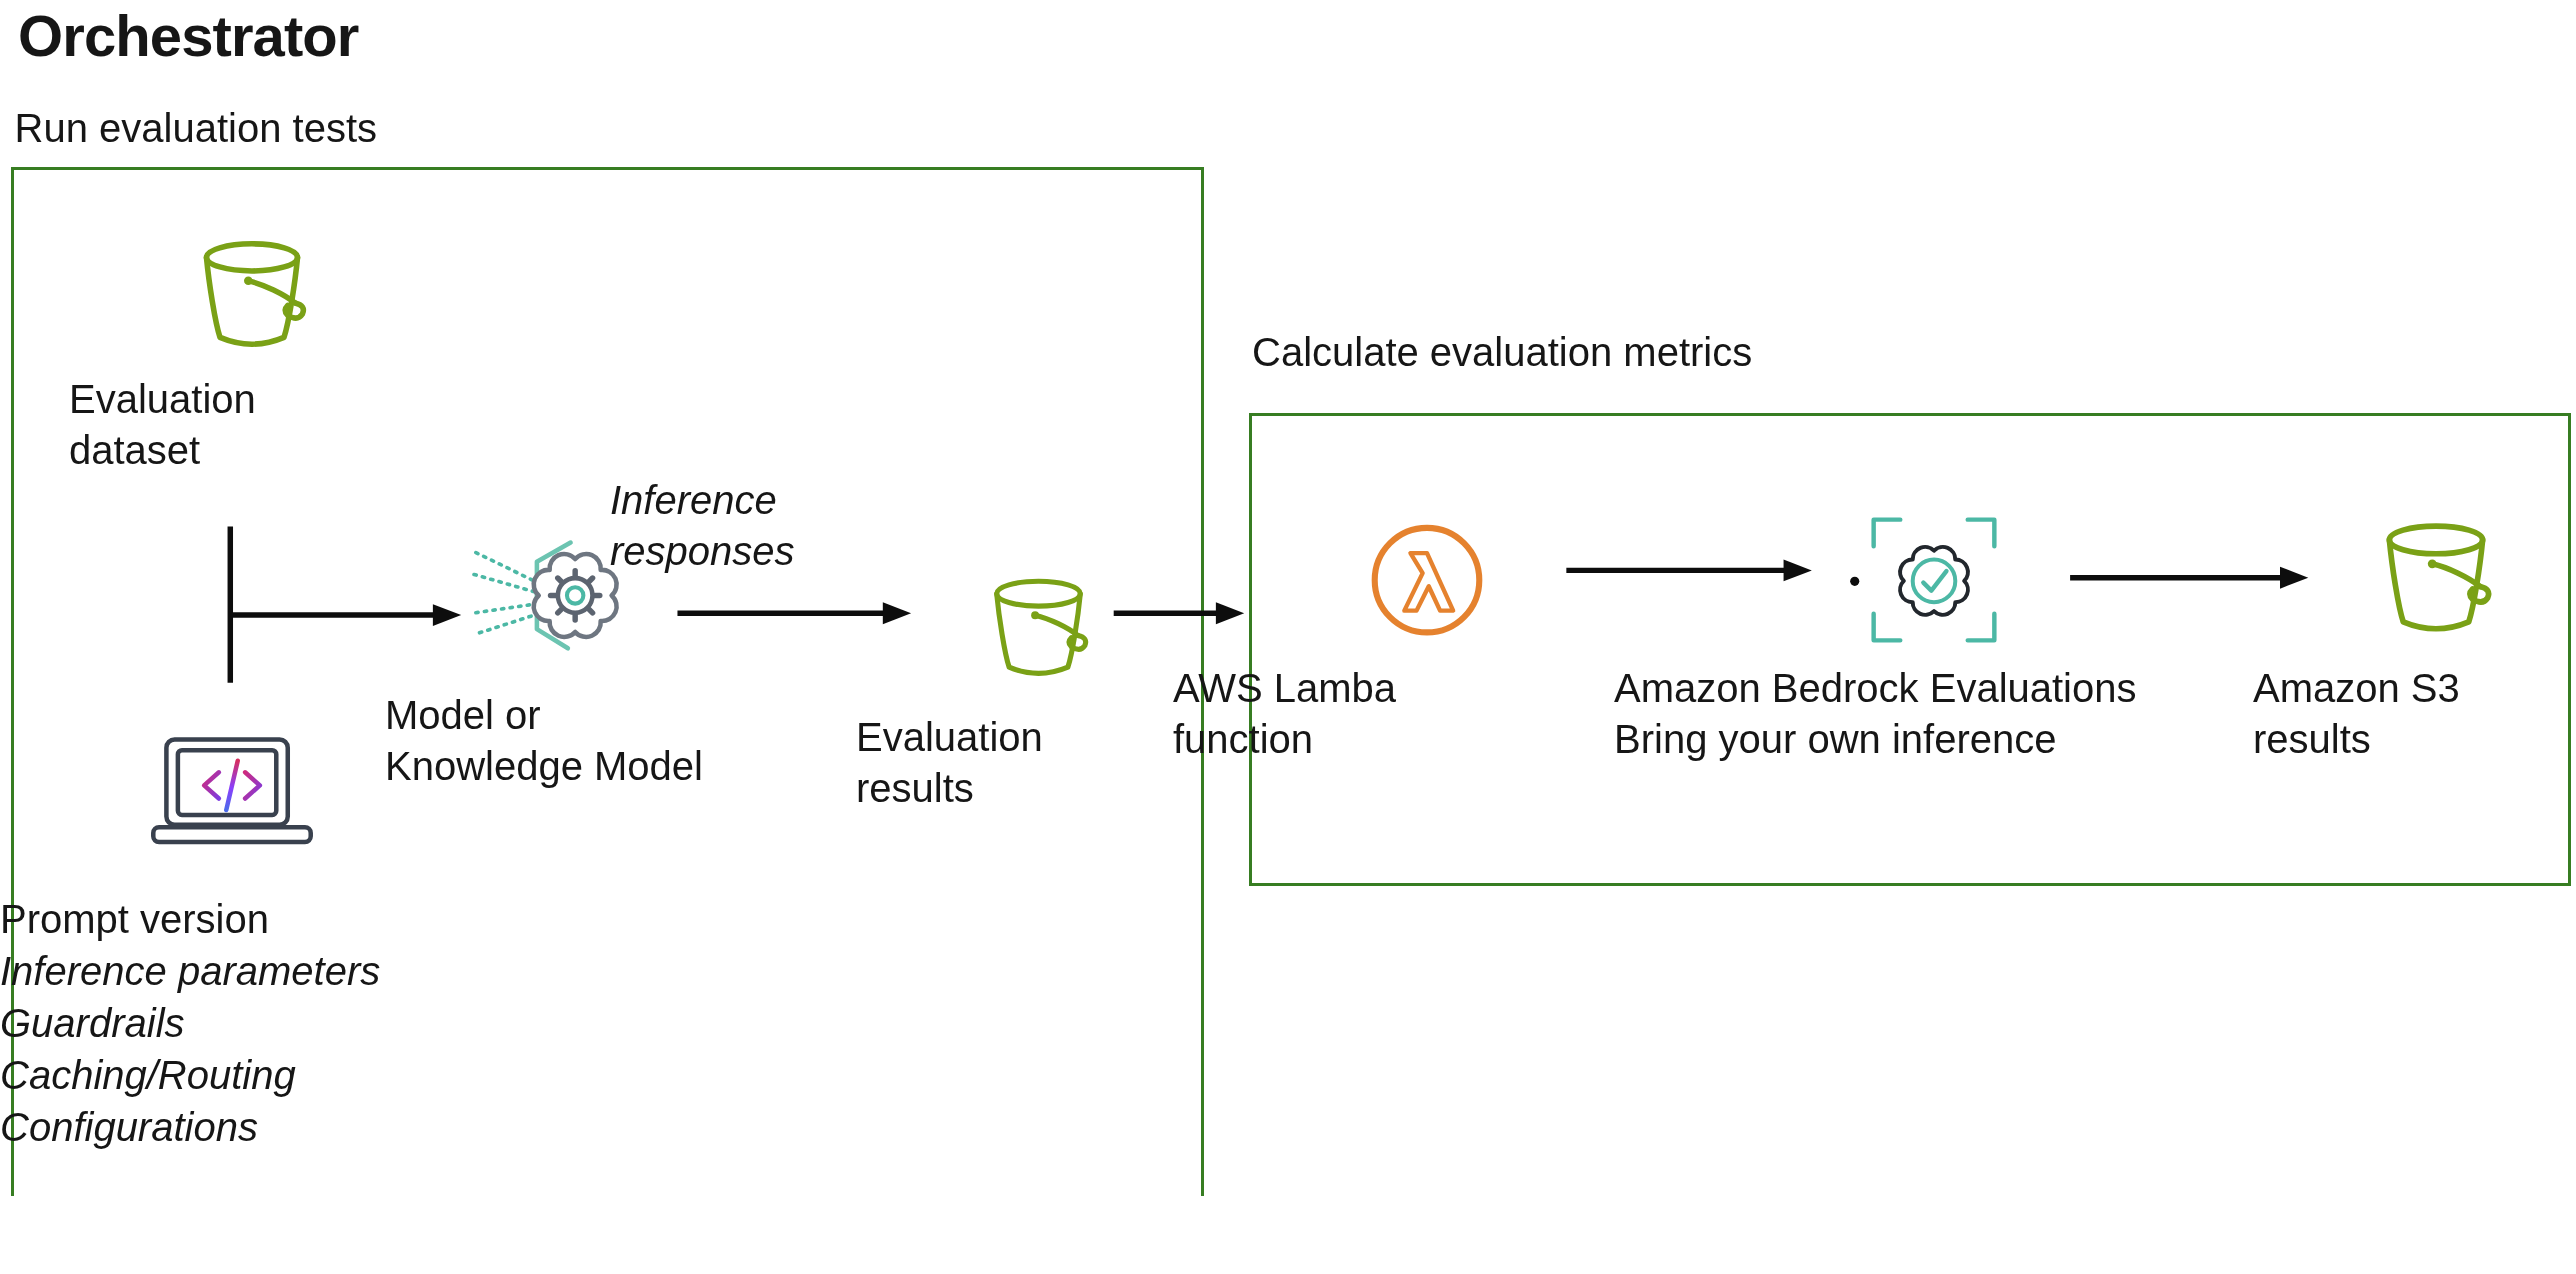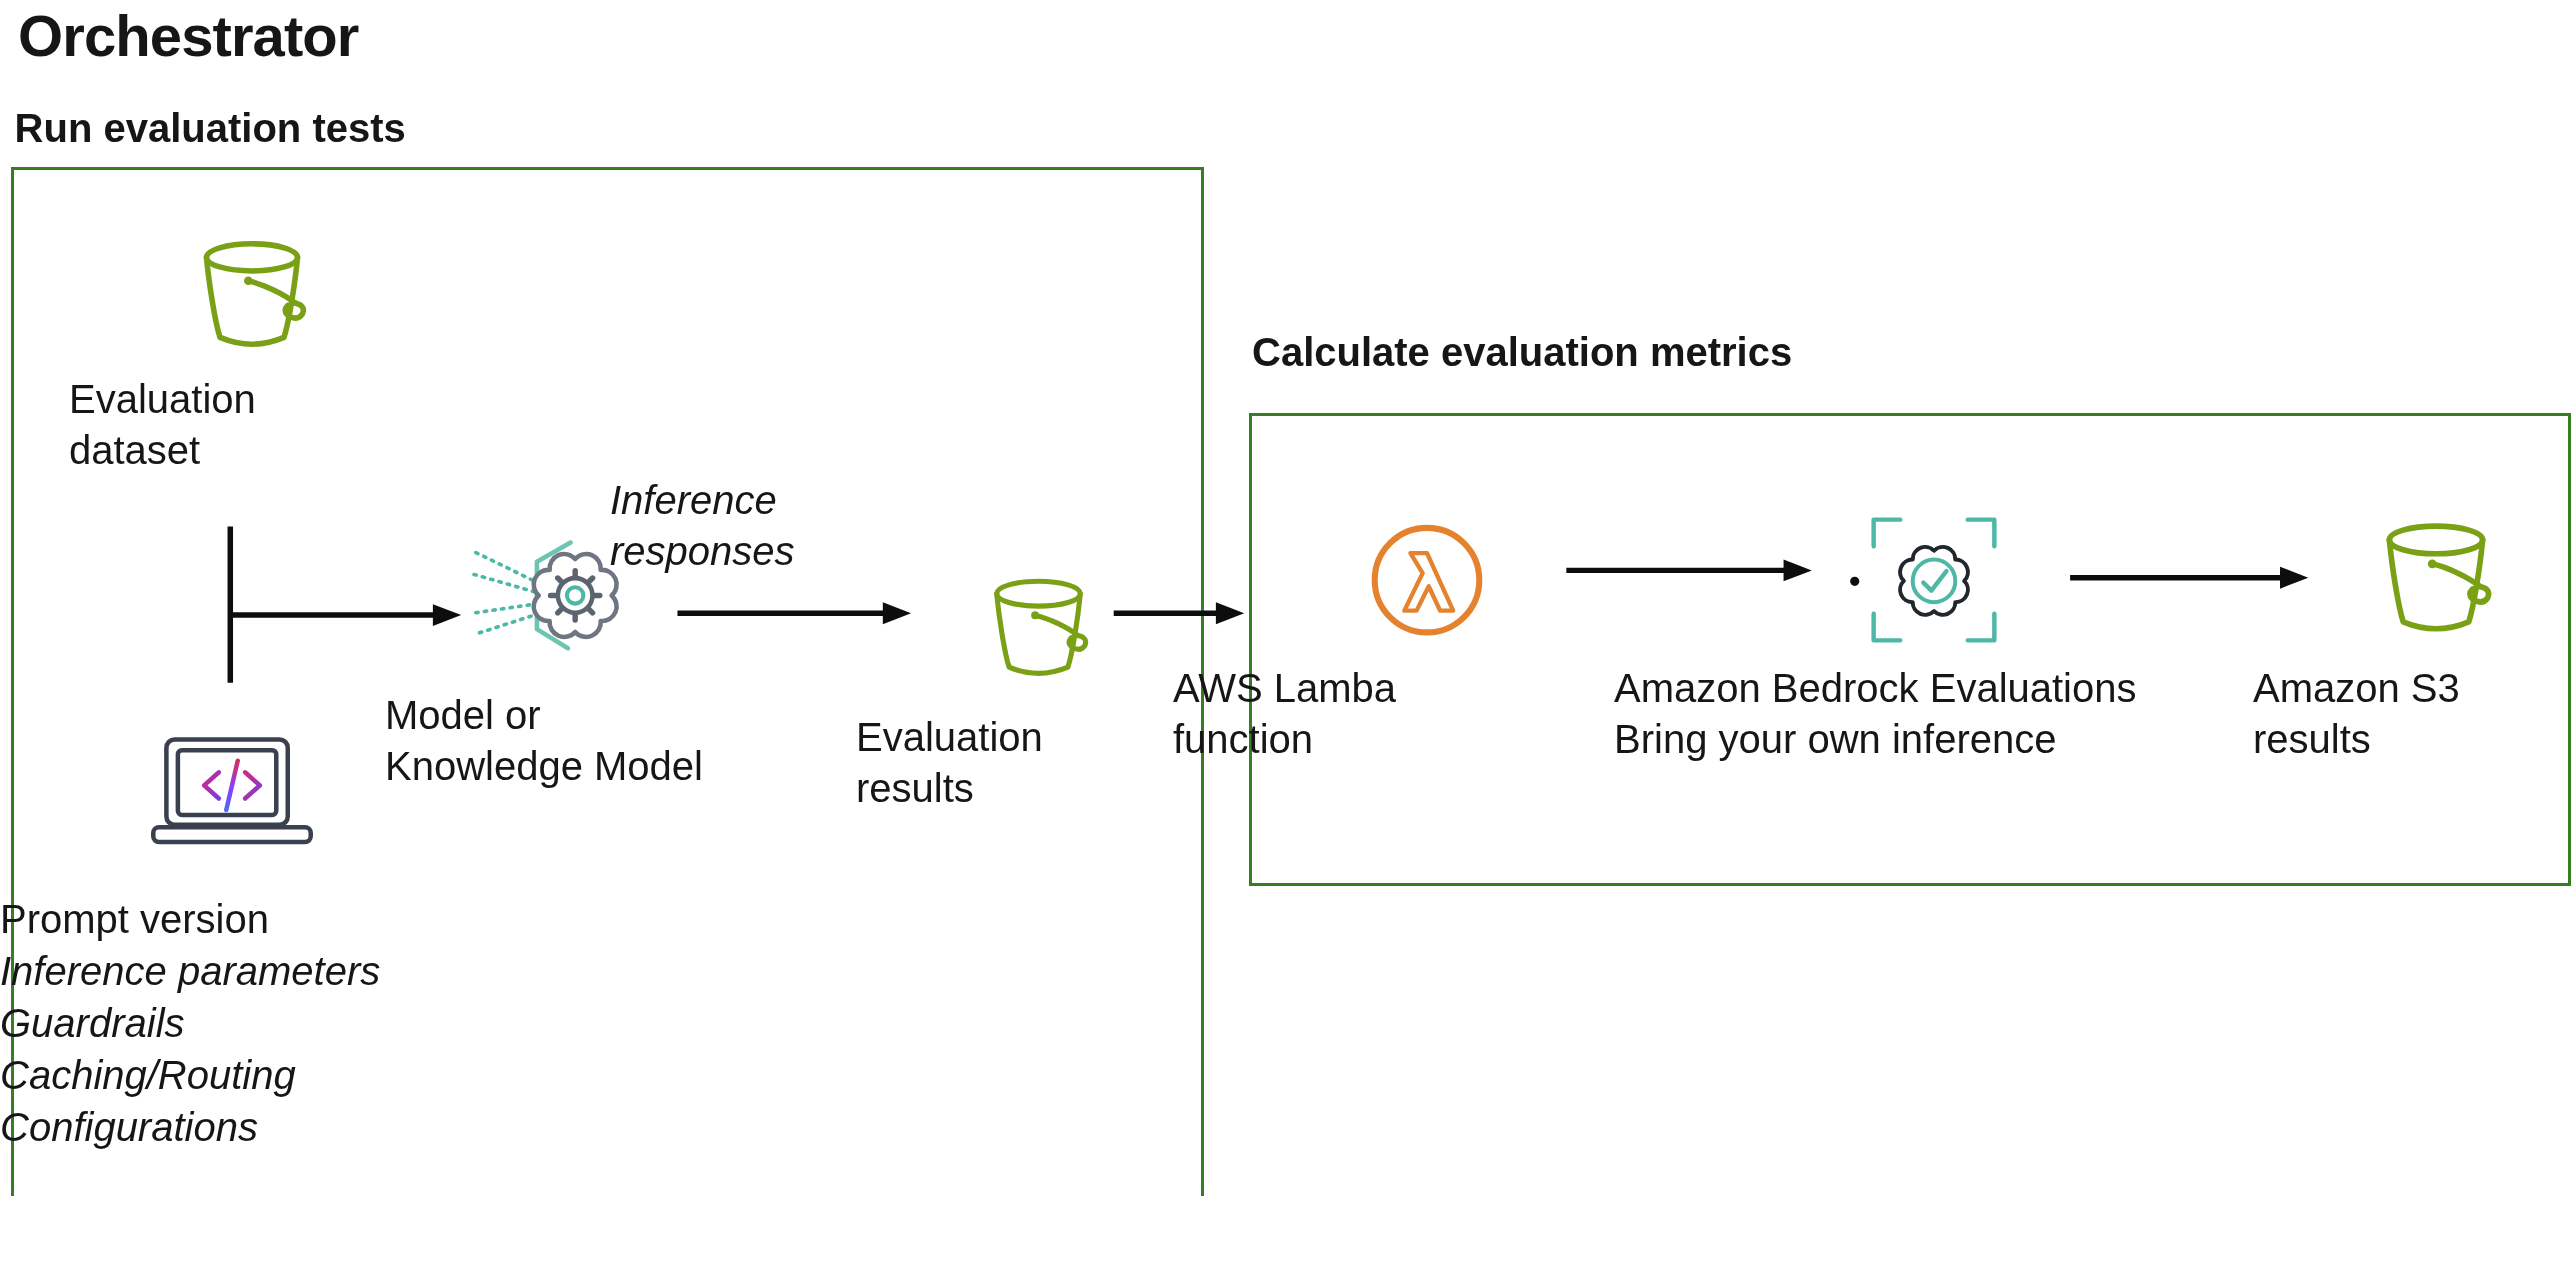--- a/index.html
+++ b/index.html
@@ -1,20 +1,20 @@
 <!DOCTYPE html>
 <html style="font-size:14.6px"><head>
 <meta charset="utf-8">
 <style>
   html,body{margin:0;padding:0;background:#ffffff;}
   body{width:2576px;height:1274px;position:relative;font-family:"Liberation Sans","DejaVu Sans",sans-serif;color:#161616;}
   #canvas{position:absolute;inset:0;width:2576px;height:1196px;background:#fff;overflow:hidden;}
   .abs{position:absolute;}
   .title{left:18px;top:1.8px;font-size:58px;font-weight:700;letter-spacing:-0.9px;}
-  .group-heading{font-size:40px;font-weight:700;}
+  .group-heading{font-size:40px;font-weight:400;}
   .group-box{border:3.7px solid #377D22;background:transparent;}
   .node-label{font-size:40px;line-height:51px;text-align:left;font-weight:400;}
   .italic{font-style:italic;}
   .overlay{left:0;top:0;width:2576px;height:1274px;pointer-events:none;}
   svg{display:block;}
 </style>
 </head>
 <body>
 
 <div id="canvas">

